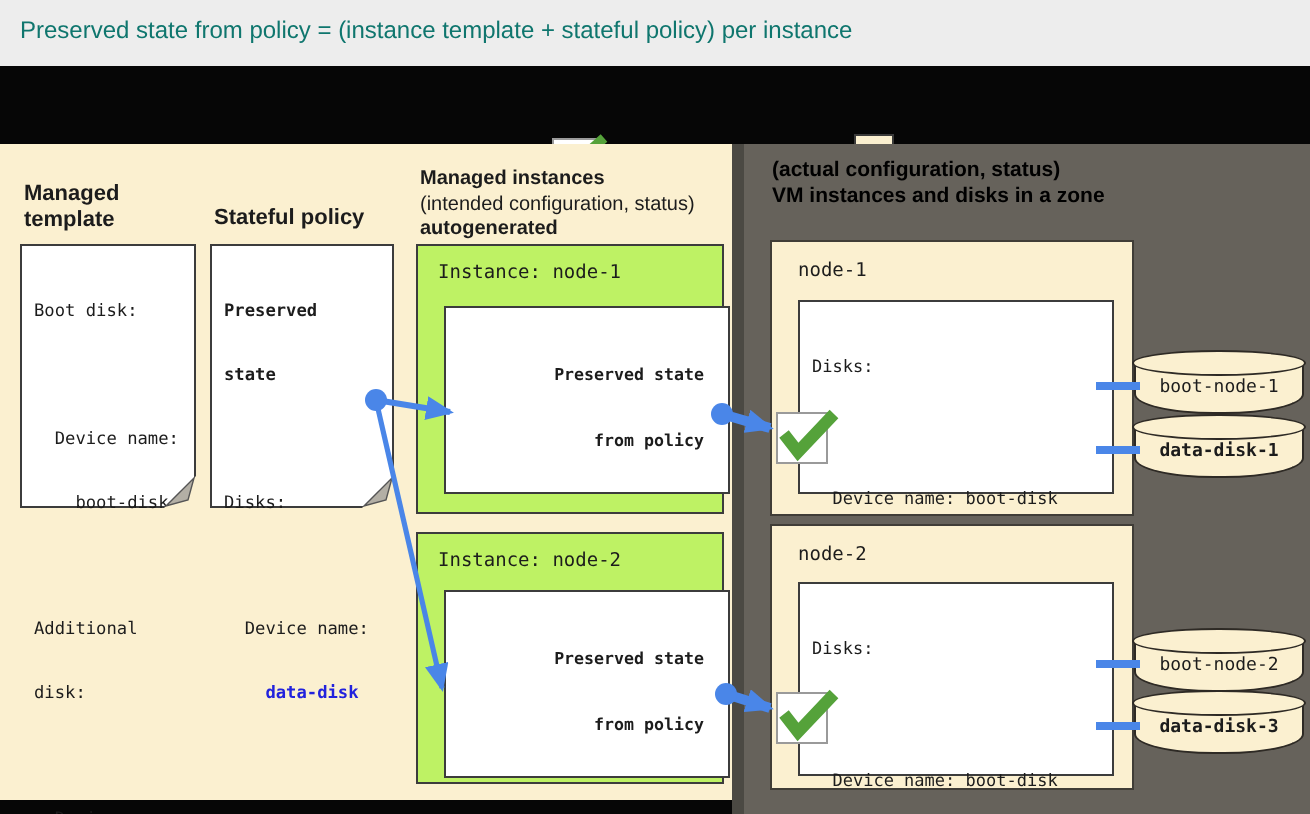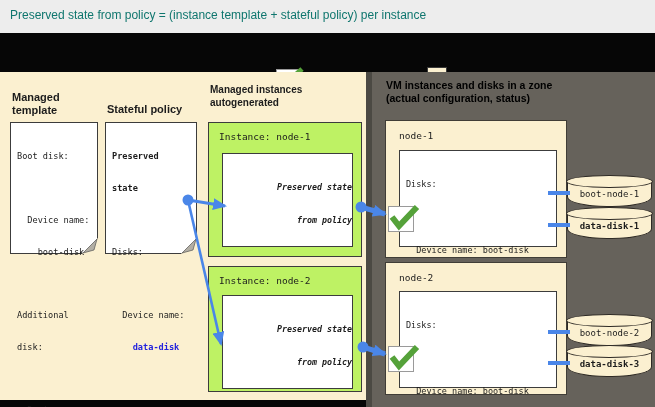--- a/index.html
+++ b/index.html
@@ -44,21 +44,21 @@
   .doc-text .sp{height:10.6px;}
 
   .mi-header{left:210px;top:84px;font-size:10px;line-height:12.5px;color:#1c1c1c;}
   .vm-header{left:386px;top:79px;font-size:10.5px;line-height:13px;color:#000;font-weight:bold;}
 
   .mi-box{background:#bef264;border:1px solid #3c3c3c;text-align:right;}
   .mi-node1{left:208px;top:122px;width:152px;height:133px;}
   .mi-node2{left:208px;top:266px;width:152px;height:124px;}
   .mi-title{left:10px;top:8px;font-size:9.5px;color:#1c1c1c;}
   .mi-inner{position:absolute;left:13px;width:124px;border:1px solid #3c3c3c;background:#fff;
-            font-size:8.3px;line-height:11px;color:#1c1c1c;padding:6px 0 6px 5px;font-style:italic;}
+            font-size:8.3px;line-height:11px;color:#1c1c1c;padding:6px 12px 6px 5px;}
   .mi-inner .sp{height:11px;}
   .mi-inner1{top:30px;height:80px;}
   .mi-inner2{top:28px;height:80px;}
 
   .vm-node{background:#FBF0D0;border:1px solid #403d37;}
   .vm-node1{left:385px;top:120px;width:180px;height:136px;}
   .vm-node2{left:385px;top:262px;width:180px;height:131px;}
   .vm-name{left:13px;top:9px;font-size:9.5px;color:#1c1c1c;}
   .vm-inner{position:absolute;left:13px;top:29px;width:150px;height:83px;border:1px solid #3c3c3c;
             background:#fff;font-size:8.5px;line-height:11px;color:#1c1c1c;padding:6px 0 6px 6px;}
@@ -146,20 +146,21 @@
     <div class="blue">    data-disk</div>
   </div>
   <svg class="fold" width="16" height="16">
     <path d="M16,0 L16,16 L0,16 Z" fill="#FBF0D0"></path>
     <path d="M1,15 L15,1 L12,12 Z" fill="#b3afa5" stroke="#555" stroke-width="0.7"></path>
   </svg>
 </div>
 
 <div class="abs mi-header">
   <div class="b">Managed instances</div>
+  <div>(intended configuration, status)</div>
   <div class="b">autogenerated</div>
 </div>
 
 <div class="abs mi-box mi-node1">
   <div class="abs mi-title mono">Instance: node-1</div>
   <div class="mi-inner mono pre mi-inner1">
     <div class="b">Preserved state</div>
     <div class="b">from policy</div>
     <div class="sp"></div>
     <div>Disks:</div>
@@ -174,22 +175,22 @@
     <div class="b">Preserved state</div>
     <div class="b">from policy</div>
     <div class="sp"></div>
     
     
     
   </div>
 </div>
 
 <div class="abs vm-header">
+  <div>(actual configuration, status)</div>
   <div>VM instances and disks in a zone</div>
-  <div>(actual configuration, status)</div>
 </div>
 
 <div class="abs vm-node vm-node1">
   <div class="abs vm-name mono">node-1</div>
   <div class="vm-inner mono pre">
     <div>Disks:</div>
     <div class="sp"></div>
     <div><span>  Device name: </span><span>boot-disk</span></div>
     <div><span>  Disk name: </span><span>boot-node-1</span></div>
     <div class="sp"></div>

